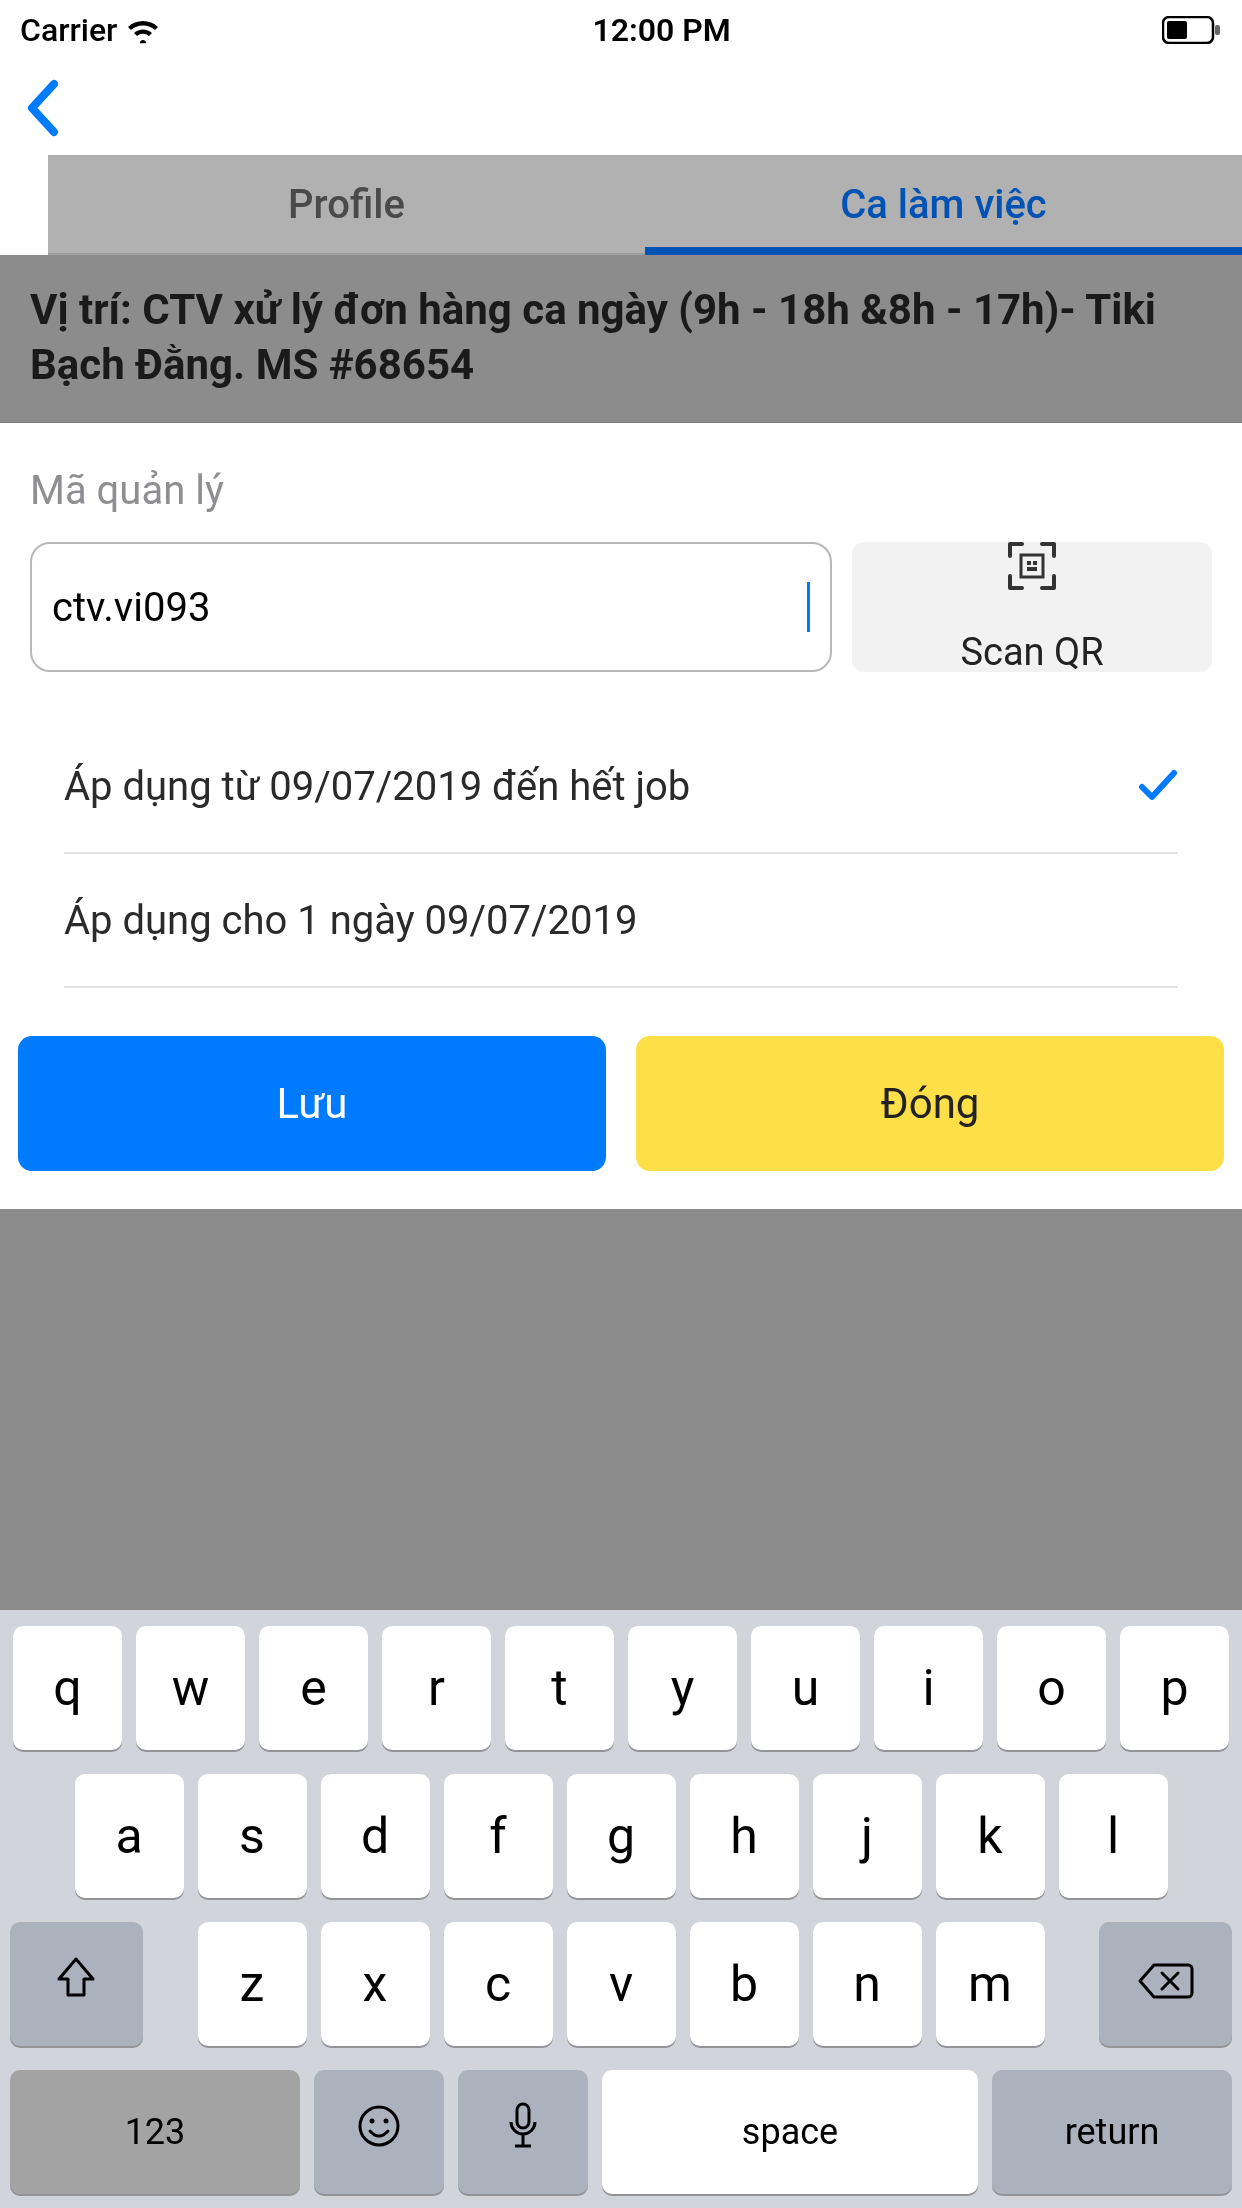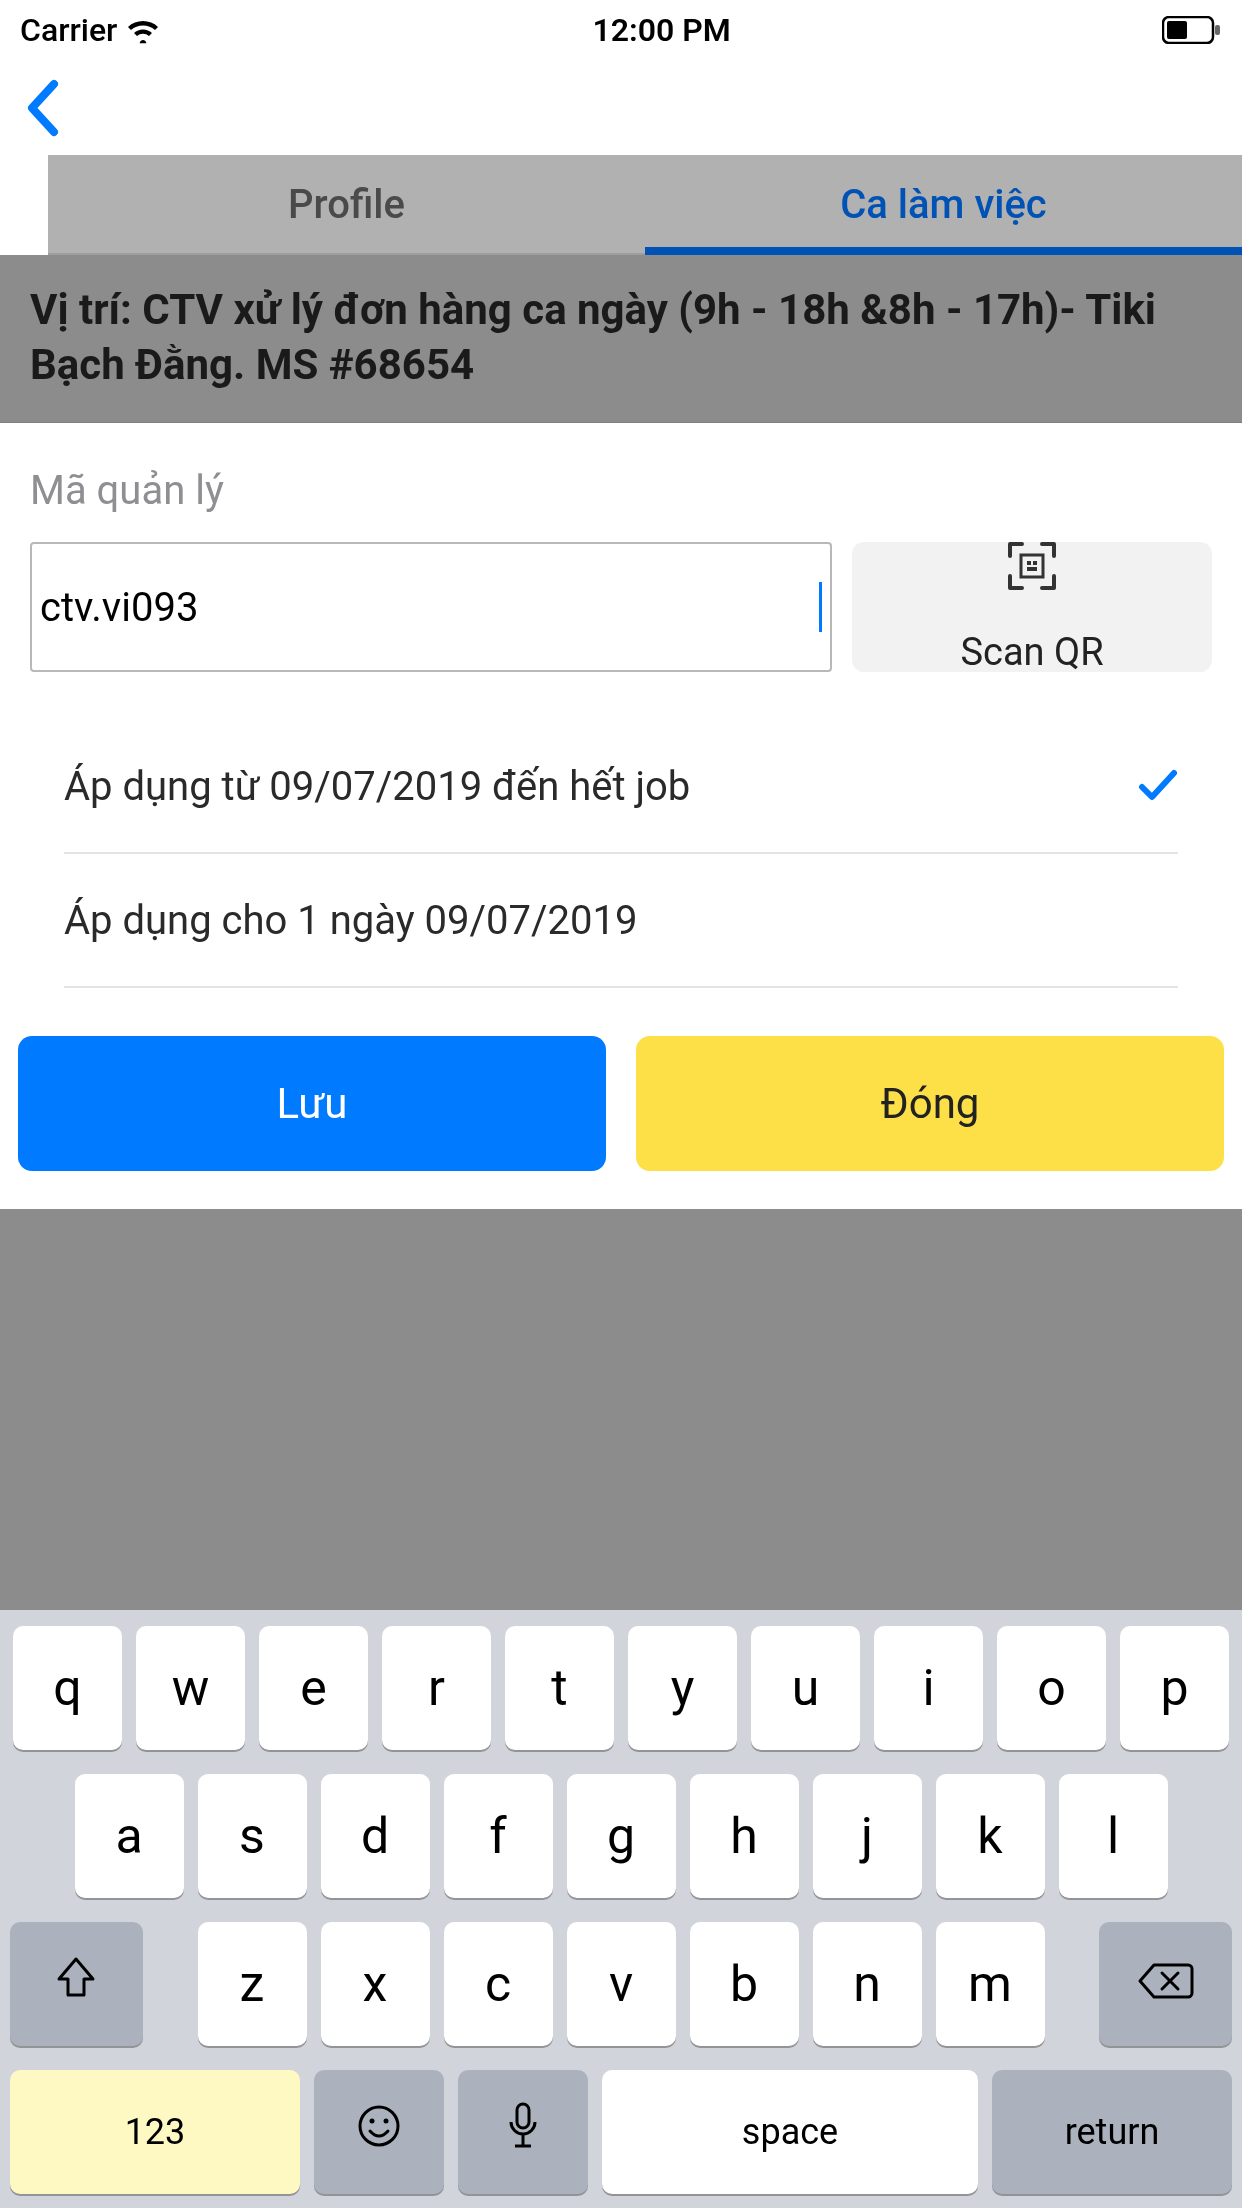--- a/index.html
+++ b/index.html
@@ -107,25 +107,25 @@
     font-size: 40px;
     margin-bottom: 28px;
   }
   .input-row {
     display: flex;
     gap: 20px;
   }
   .text-input-wrap {
     flex: 1;
     border: 2px solid #b8b8b8;
-    border-radius: 4px;
+    border-radius: 20px;
     height: 130px;
     display: flex;
     align-items: center;
-    padding: 0 8px;
+    padding: 0 20px;
     font-size: 40px;
   }
   .text-input-wrap input {
     border: none;
     outline: none;
     font-size: 40px;
     width: 100%;
     background: transparent;
   }
   .caret {
@@ -235,21 +235,21 @@
     background: #fff;
     font-size: 36px;
   }
   .key-return {
     width: 240px;
     background: #acb2bd;
     font-size: 36px;
   }
   .key-123 {
     width: 290px;
-    background: #fef9c3;
+    background: #a3a3a3;
     font-size: 36px;
   }
   .key-emoji, .key-mic {
     width: 130px;
     background: #acb2bd;
   }
   .shift-gap { width: 30px; }
 </style>
 </head>
 <body>

